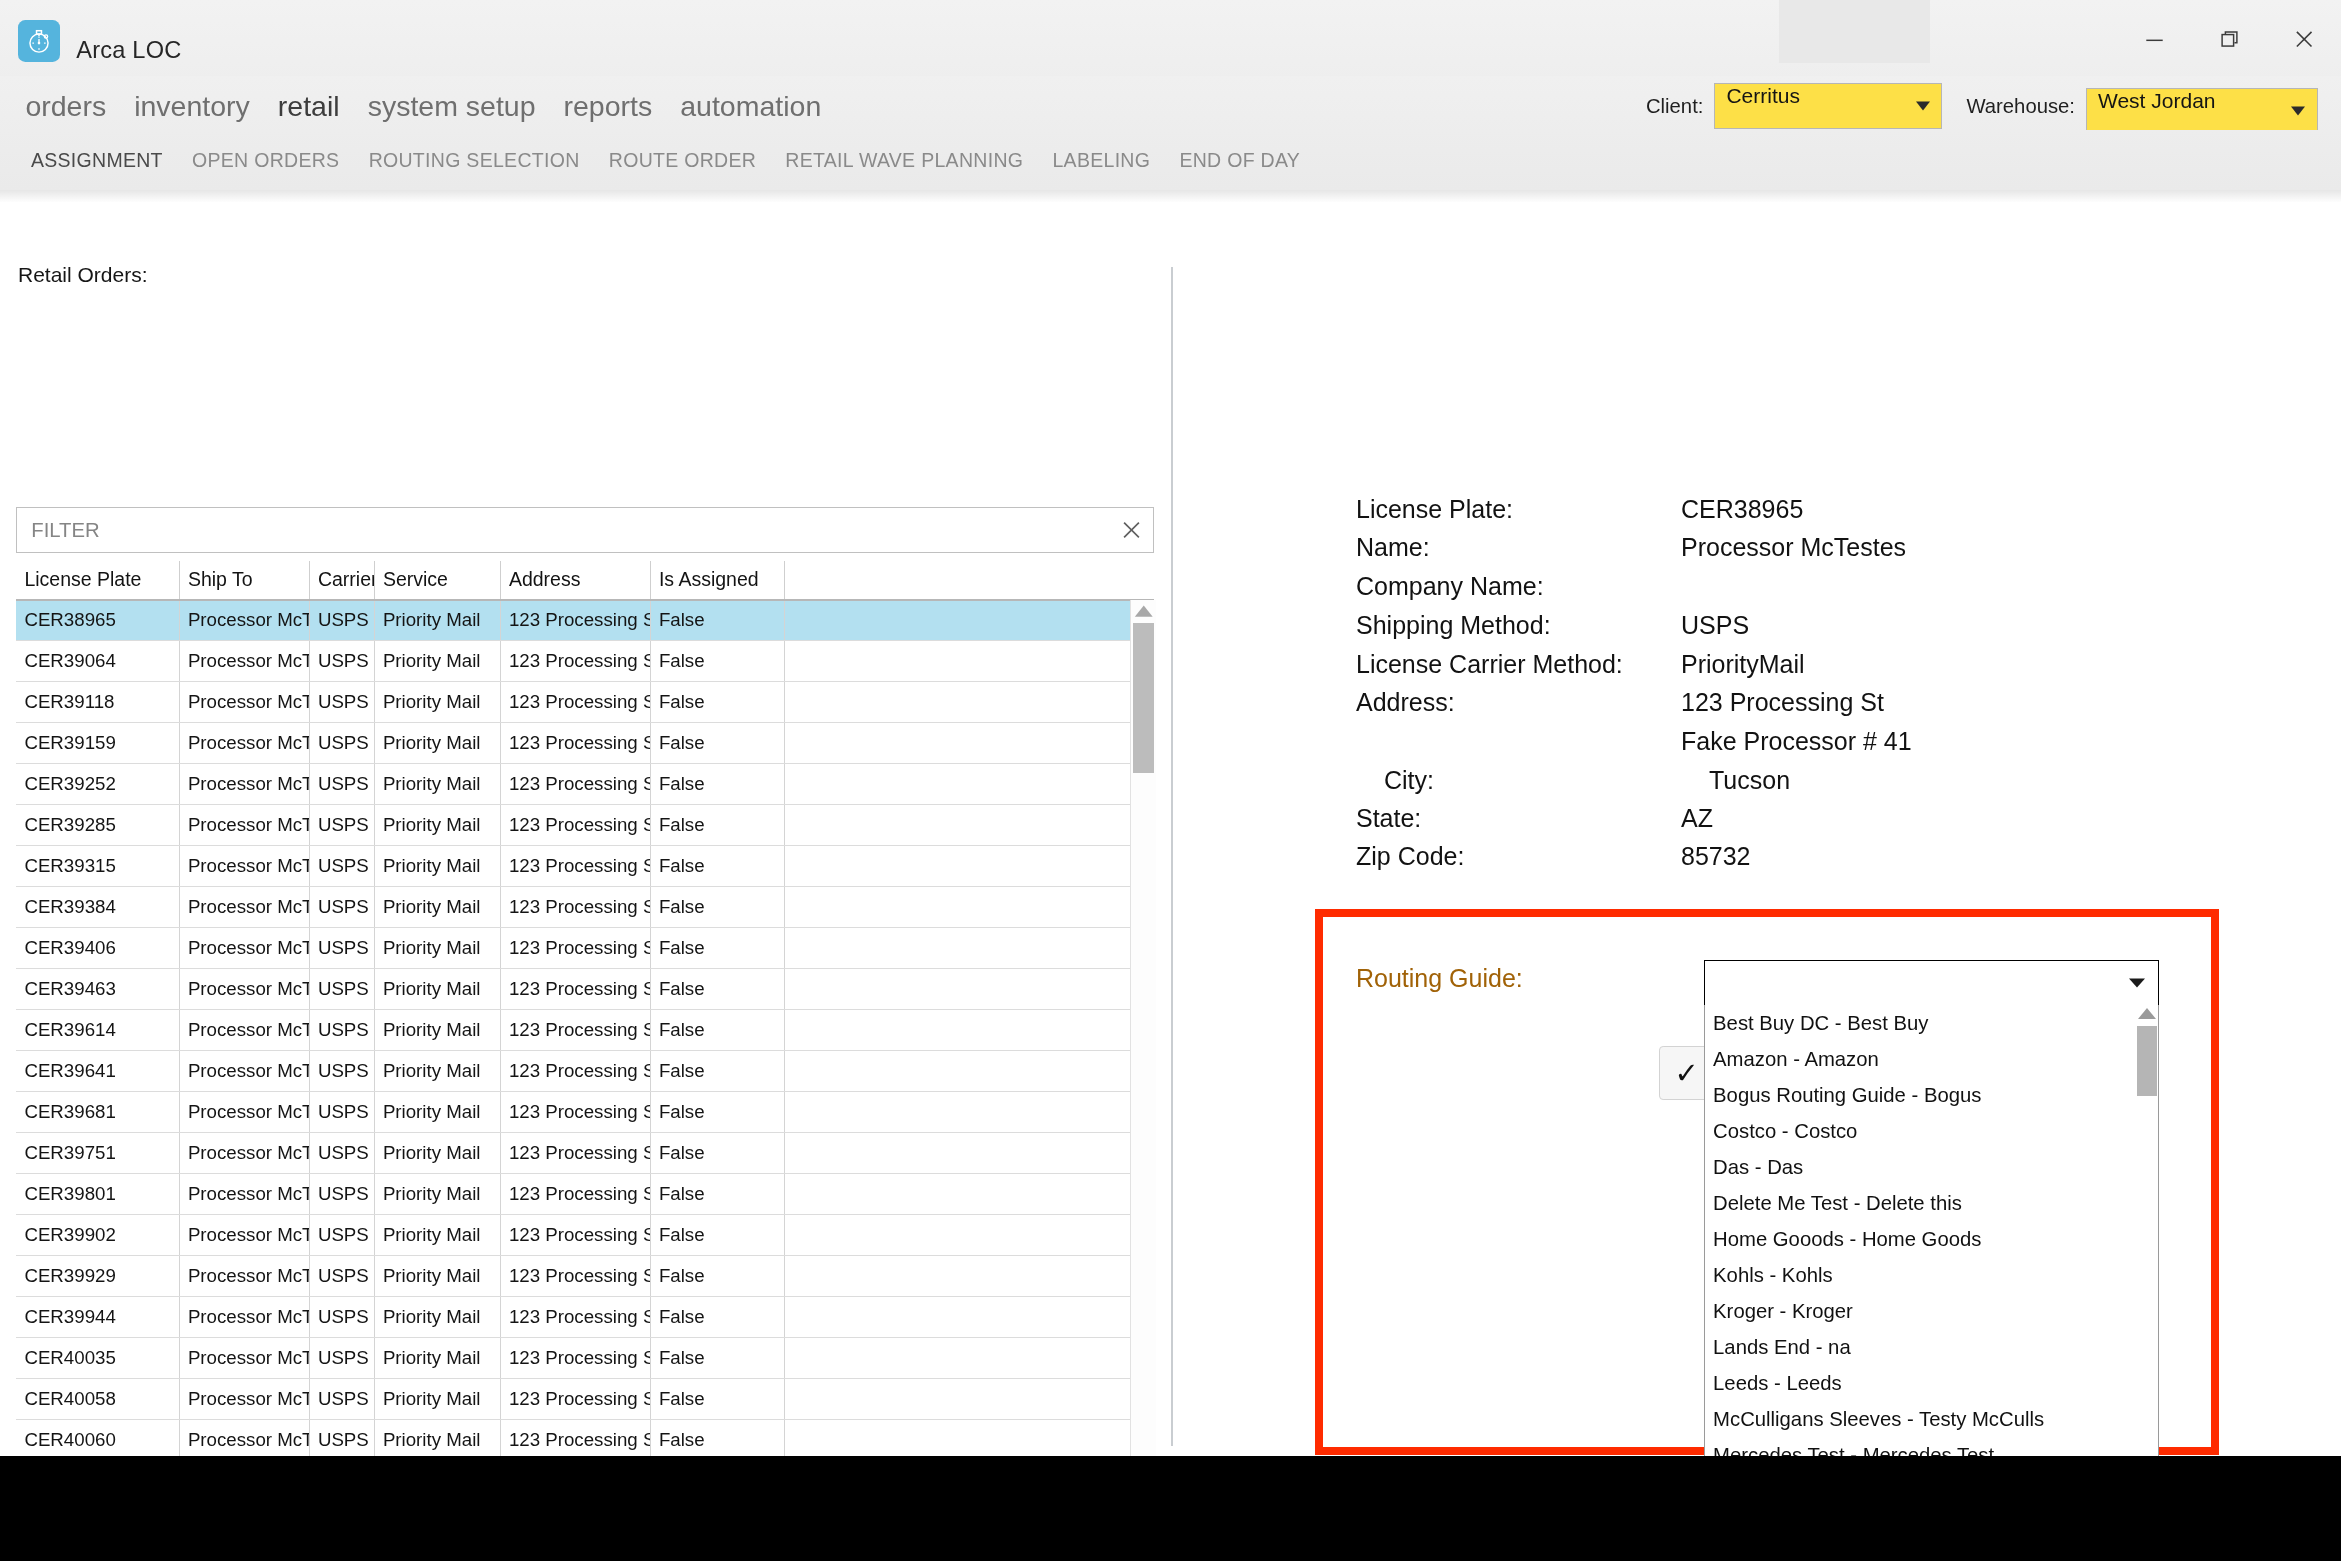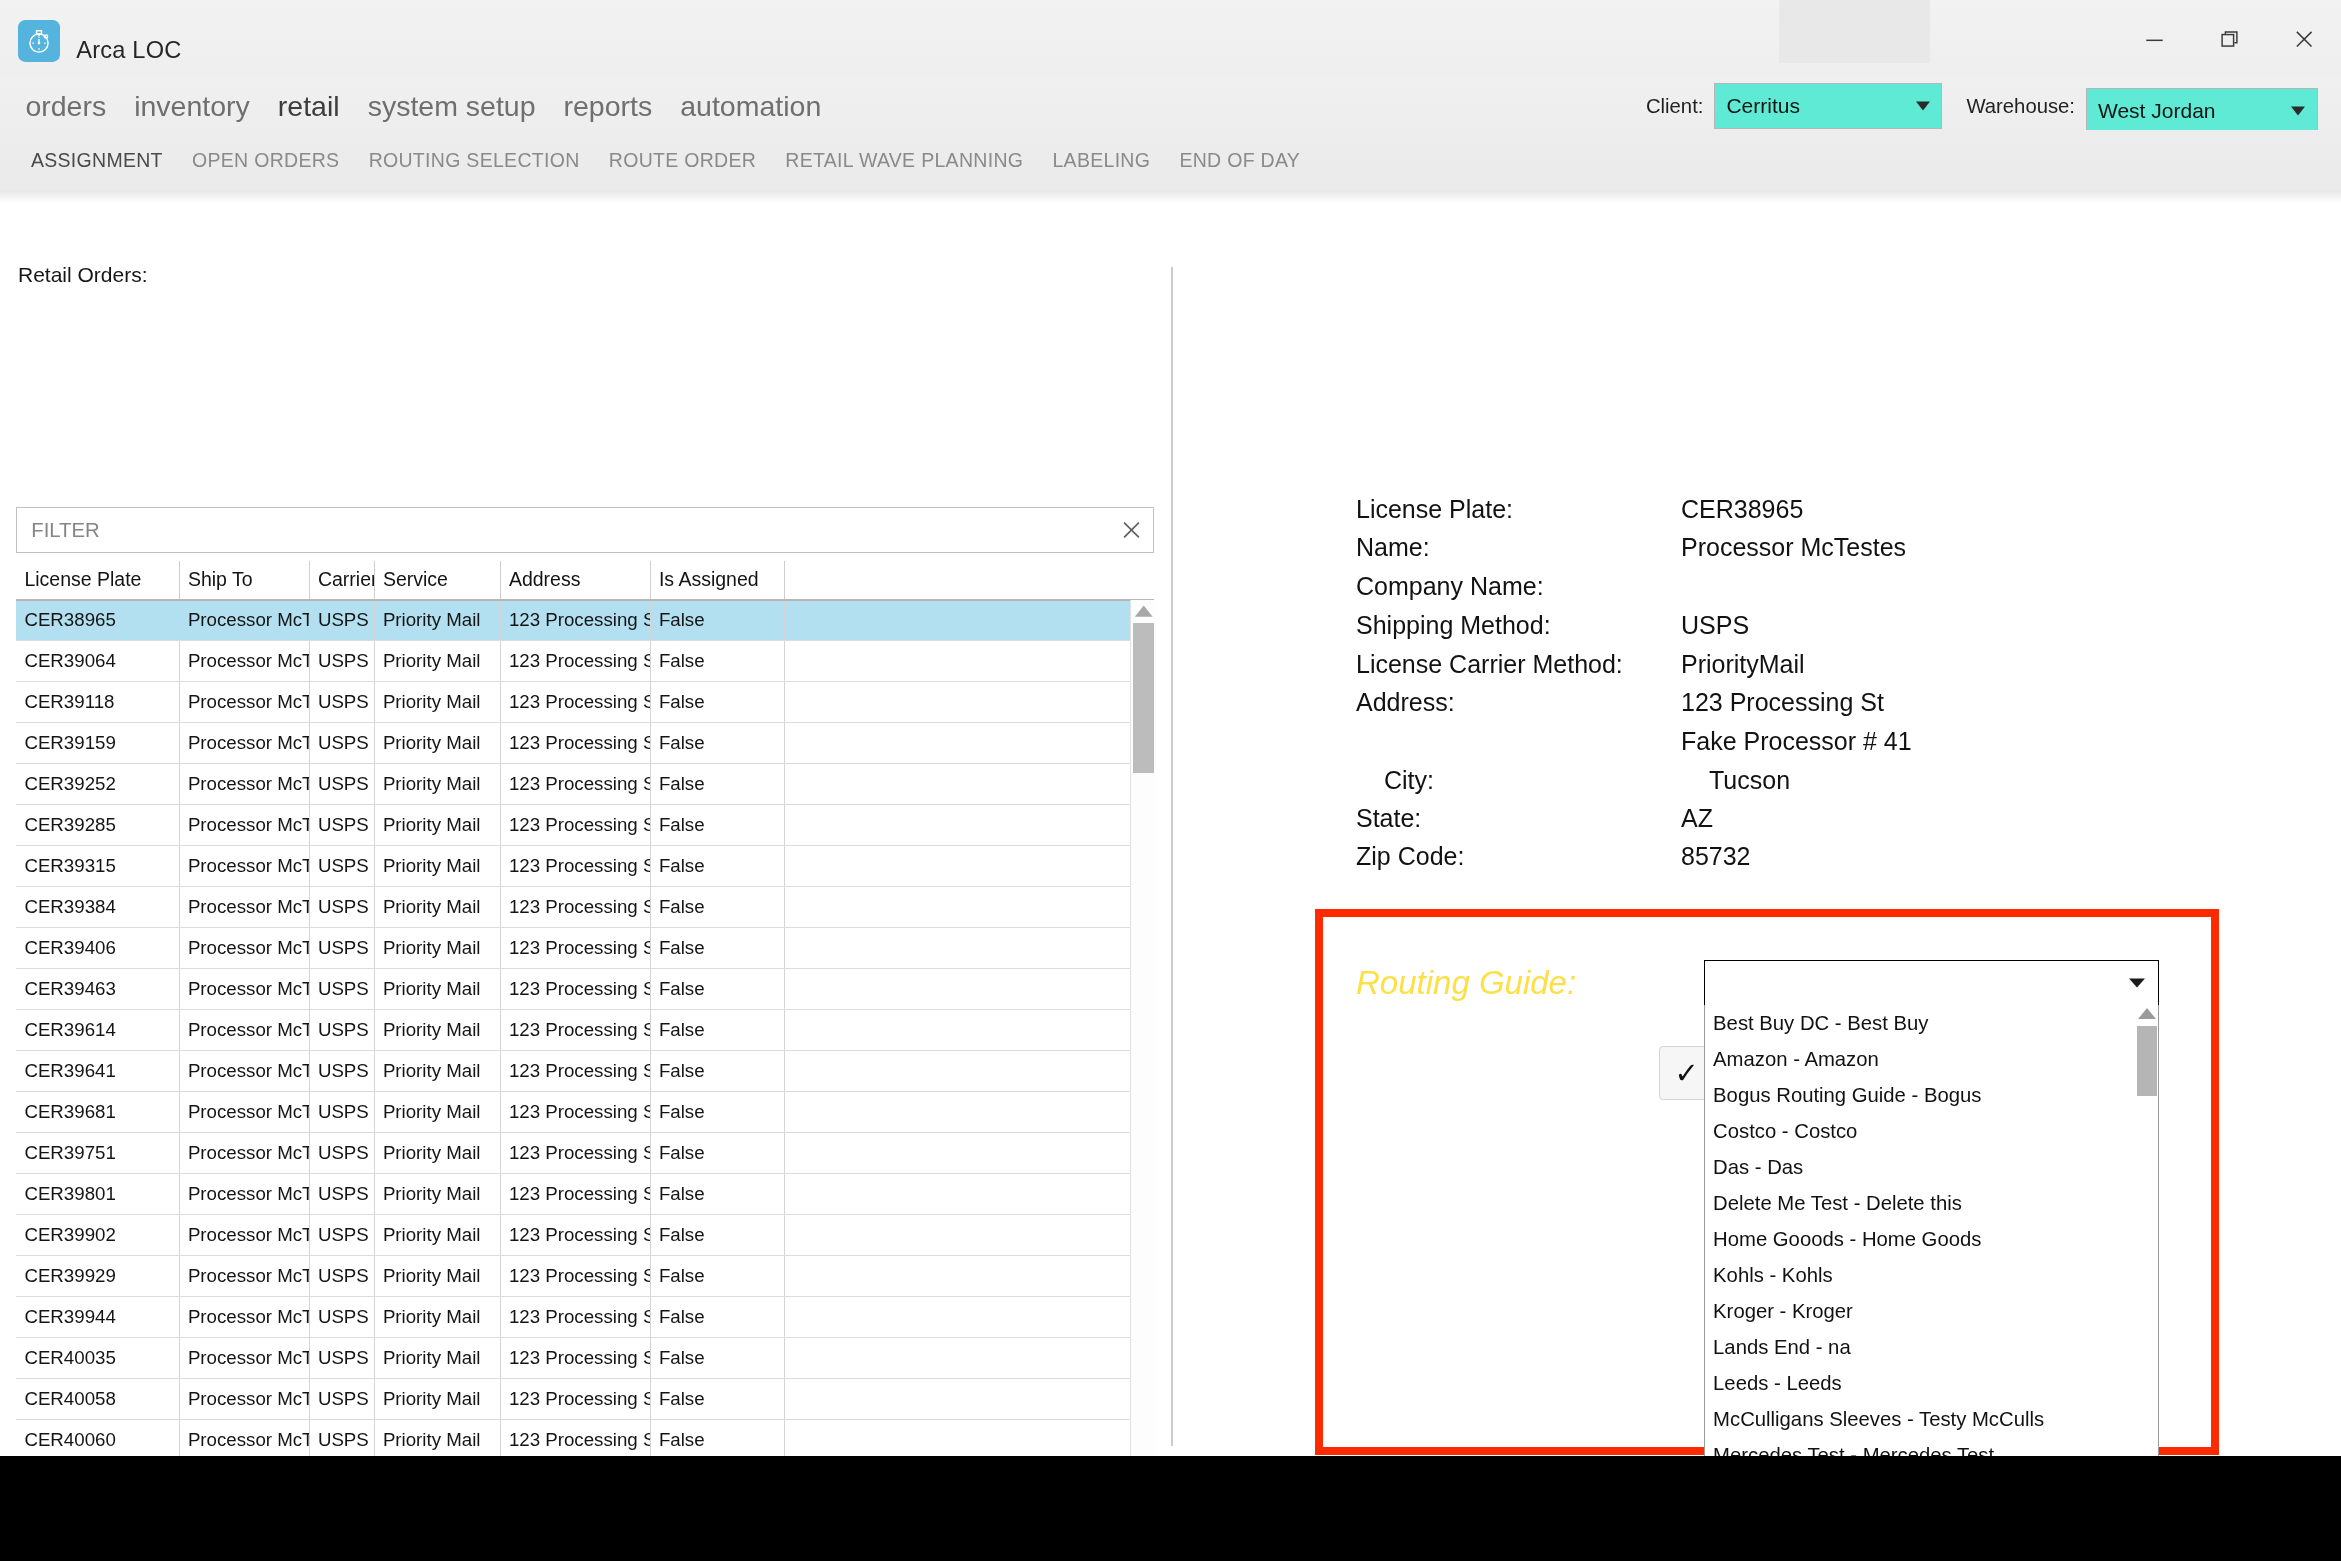--- a/index.html
+++ b/index.html
@@ -94,24 +94,23 @@
   }
   .hr-label {
     font-size: 20.3px;
     color: #1f1f1f;
     margin-right: 10.6px;
     white-space: nowrap;
   }
   .hr-select {
     position: relative;
     height: 46px;
-    background: #5eead4;
+    background: #fde047;
     border: 0.8px solid #b6b6b6;
     display: flex;
-    align-items: center;
     padding: 0 37px 0 11.4px;
     font-size: 21px;
     color: #141414;
     margin-right: 24.4px;
     white-space: nowrap;
   }
   .hr-select:last-child { margin-right: 0; }
   .hr-select .caret {
     position: absolute;
     right: 11.4px; top: 50%;
@@ -301,23 +300,22 @@
     position: absolute;
     left: 1315px; top: 909px;
     width: 904px; height: 546px;
     border: 8.1px solid #ff2b00;
     background: #fff;
   }
 
   .rg-label {
     position: absolute;
     left: 1356px; top: 964px;
-    font-size: 33px;
-    color: #fde047;
-    font-style: italic;
+    font-size: 25px;
+    color: #a16207;
   }
 
   .assign-btn {
     position: absolute;
     left: 1659px; top: 1046px;
     width: 122px; height: 54px;
     background: #f6f6f6;
     border: 0.8px solid #d3d3d3;
     border-radius: 4.1px;
     display: flex;

